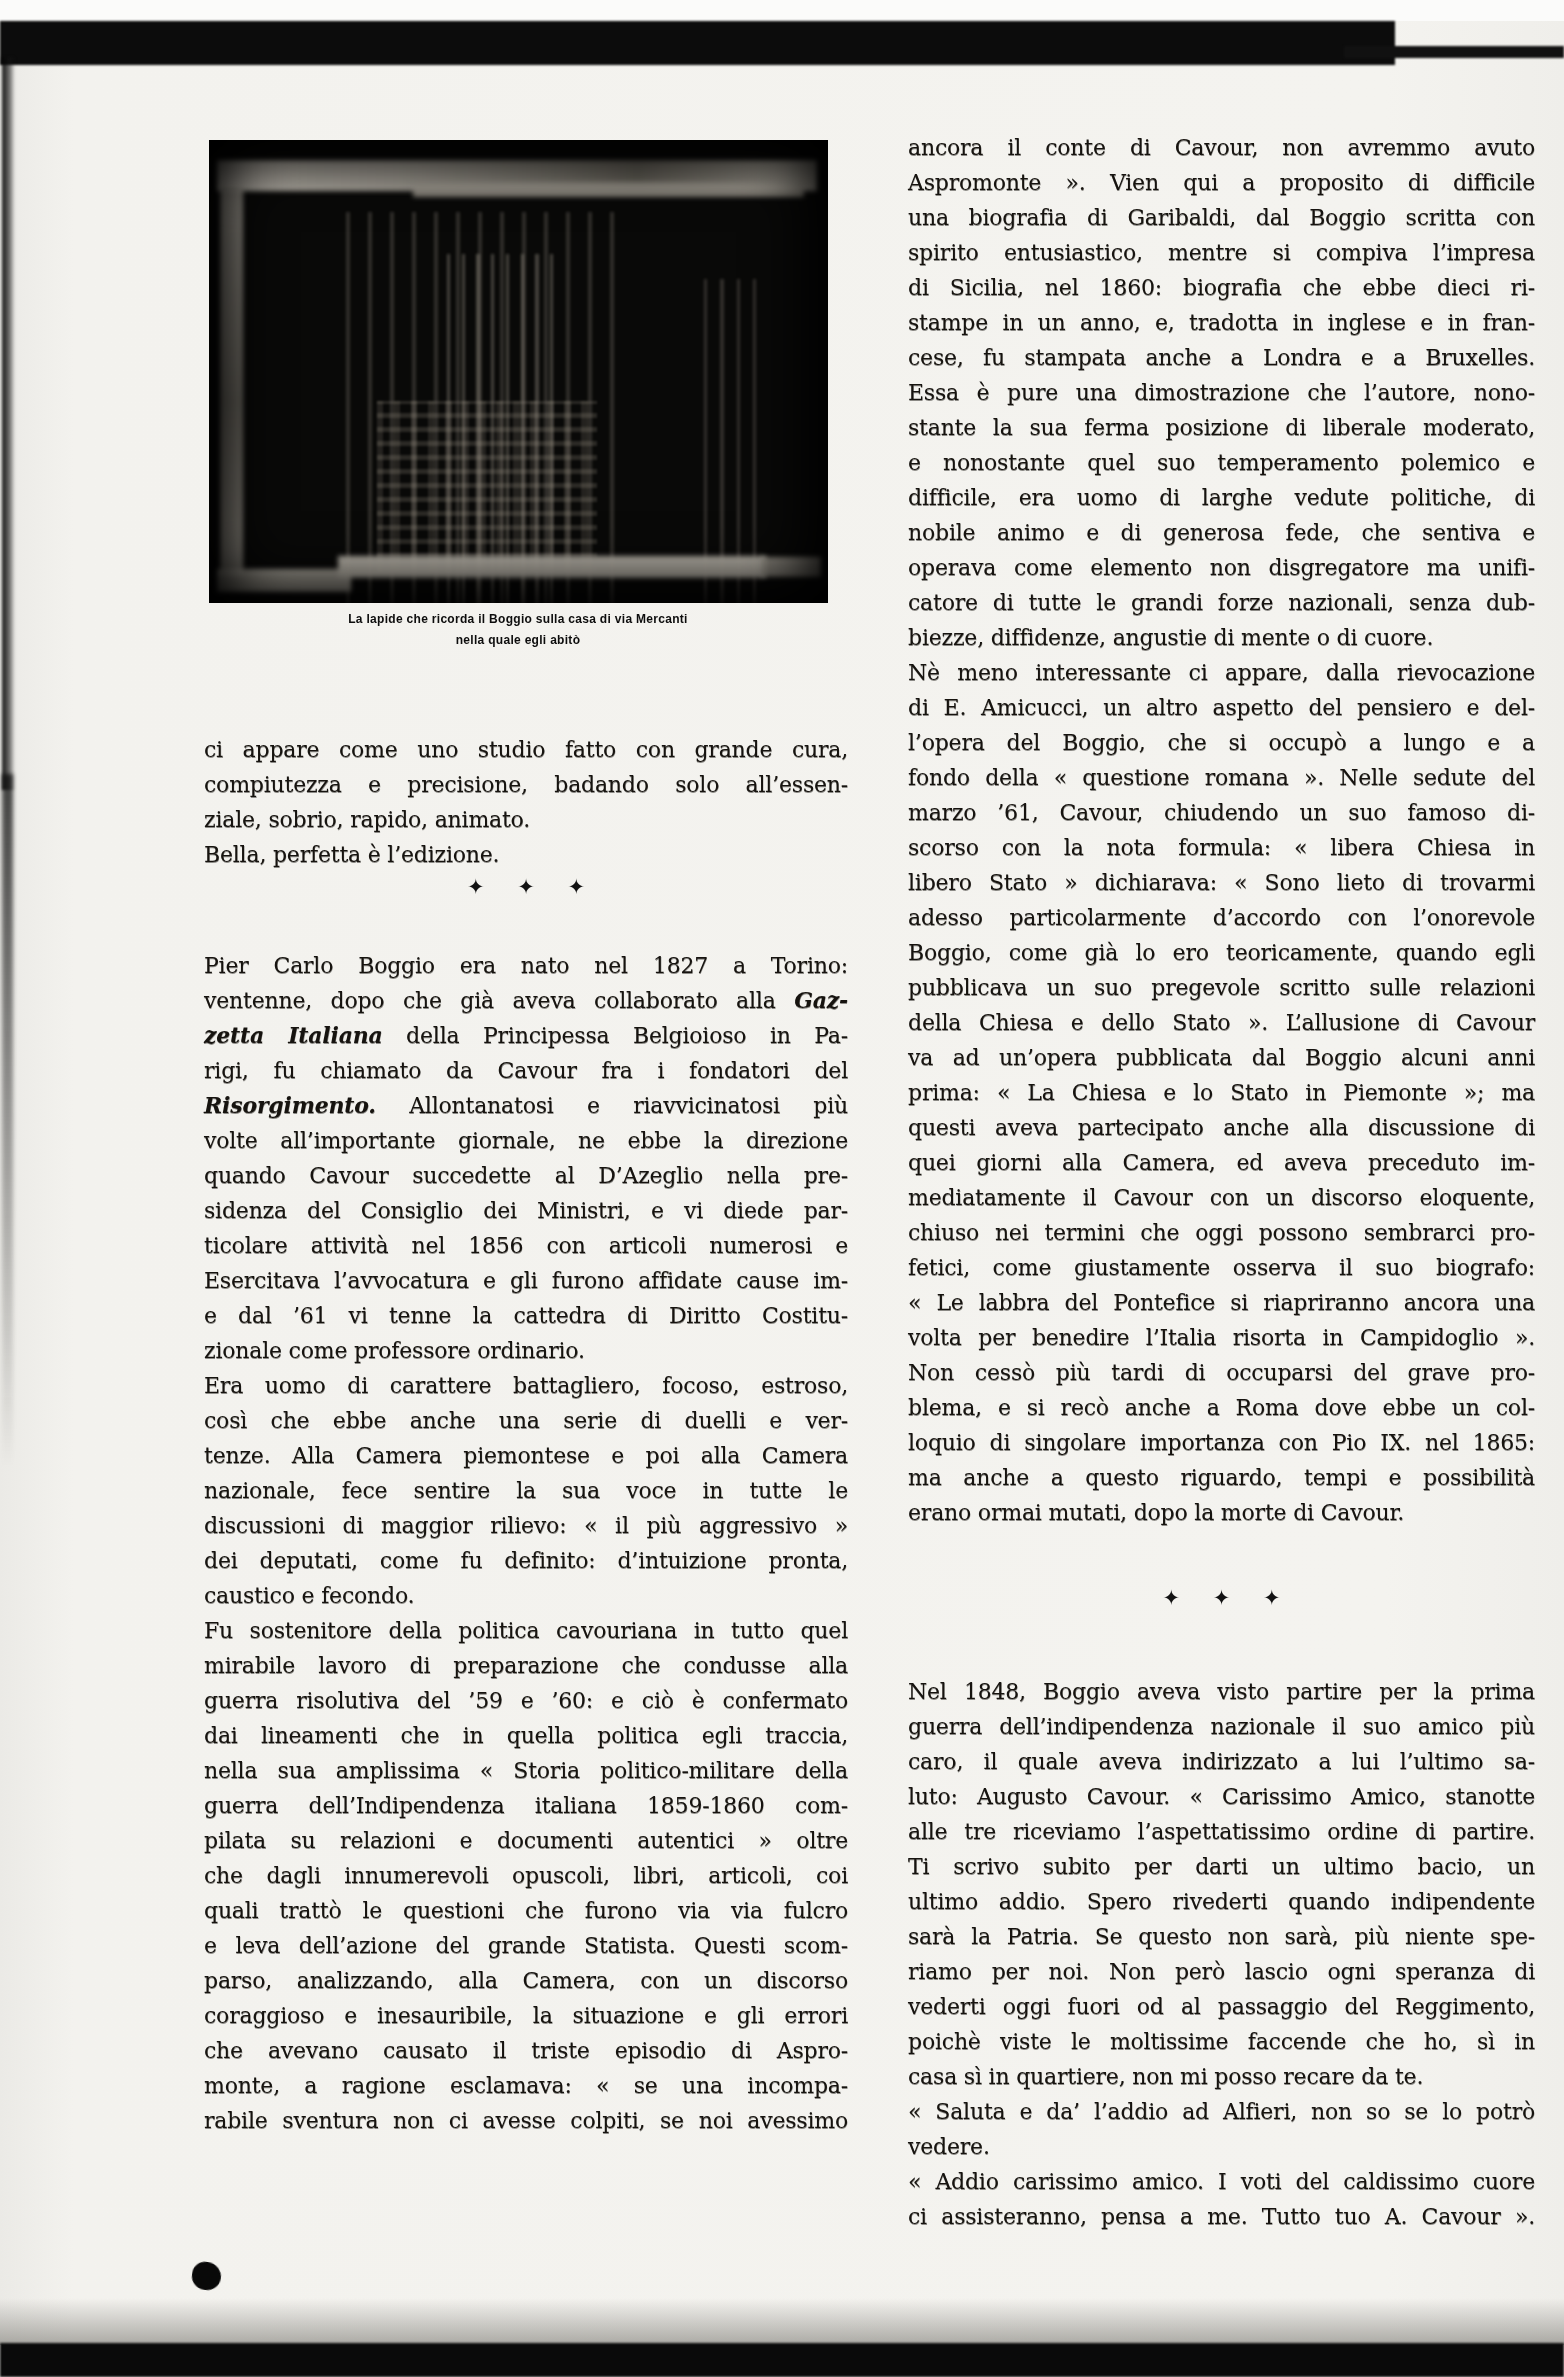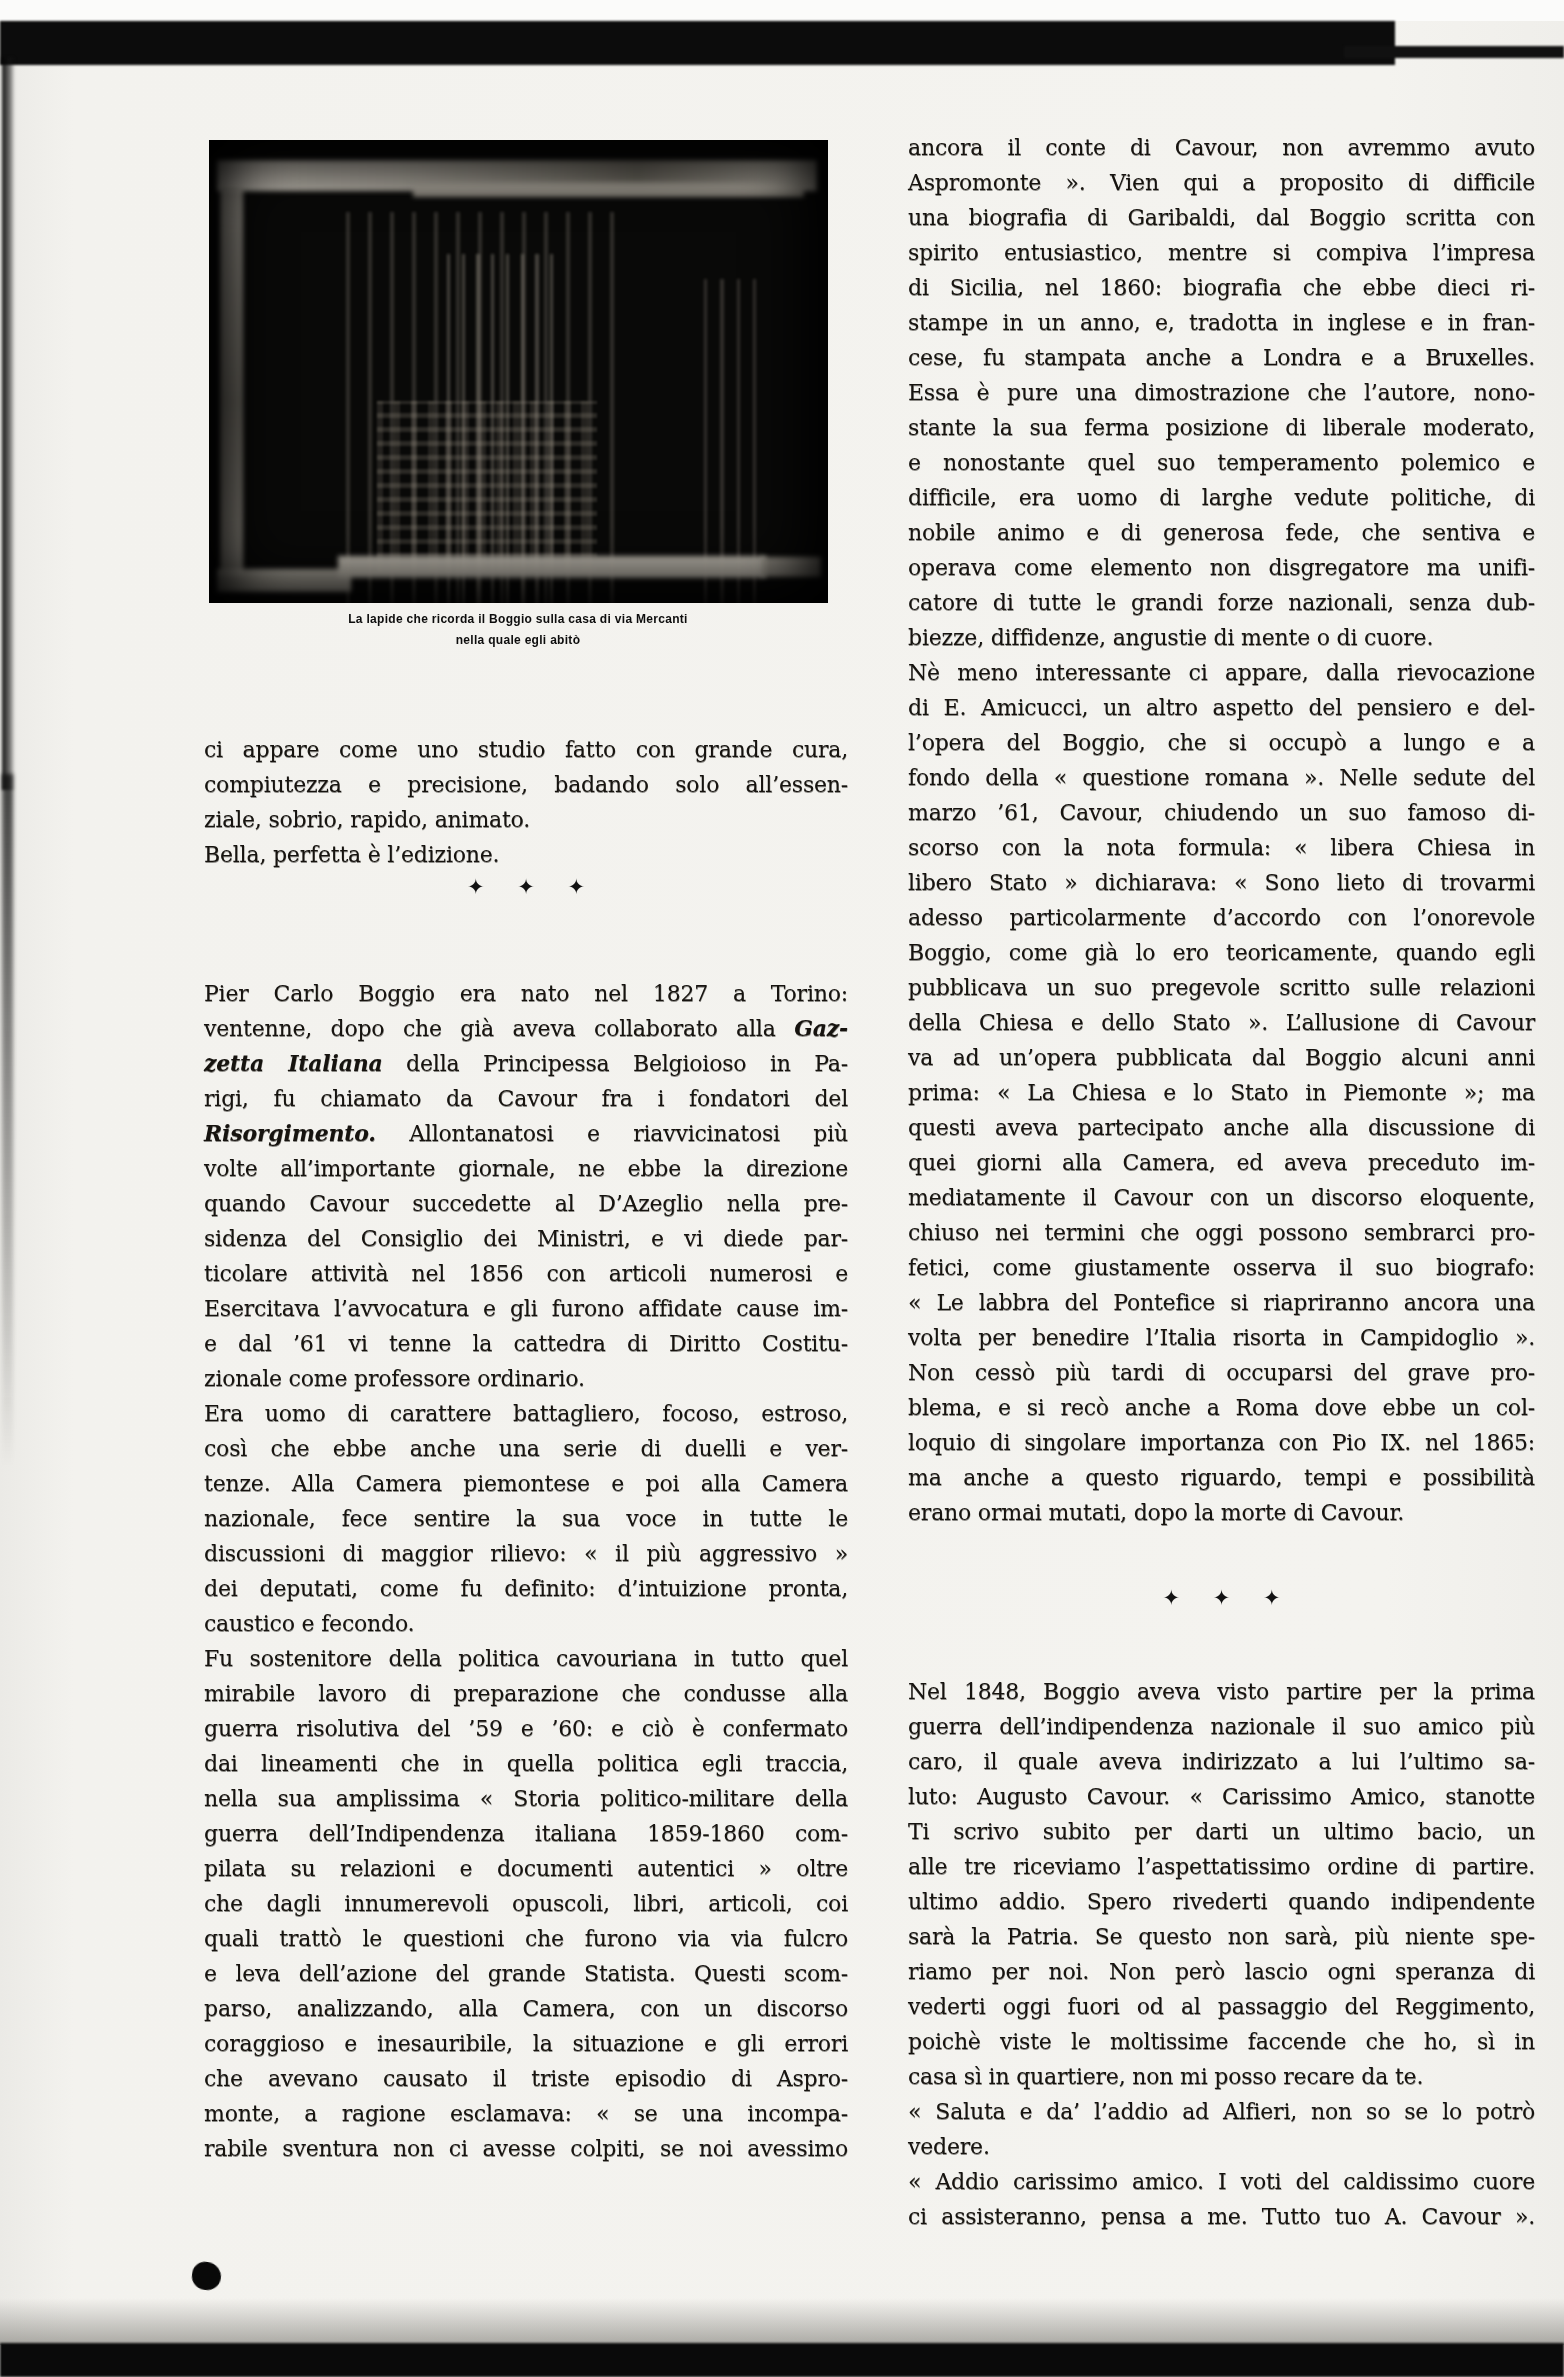--- a/index.html
+++ b/index.html
@@ -51,21 +51,21 @@
     font-family: "Liberation Sans", sans-serif; font-weight: bold; font-size: 12px; line-height: 21px;
     color: #0d0d0d; letter-spacing: 0.3px; }
 
   
   .tcol { position: absolute; color: #16130f; }
   .ln { height: 35px; line-height: 35px; font-size: 22px; letter-spacing: -0.2px;
     text-align: justify; text-align-last: justify; text-shadow: 0.3px 0.5px 0 rgba(10,8,5,0.45); white-space: normal; }
   .ln.end { text-align: left; text-align-last: left; }
   .ln em { font-style: italic; font-weight: bold; }
   #lc-a { left: 204px; top: 732px;  width: 644px; }
-  #lc-b { left: 204px; top: 948px; width: 644px; margin-top: 28px; }
+  #lc-b { left: 204px; top: 948px; width: 644px; }
   #rc-a { left: 908px; top: 130px;  width: 627px; }
   #rc-b { left: 908px; top: 1674px; width: 627px; }
   .sep { position: absolute; text-align: center; font-family: "DejaVu Sans", sans-serif;
     font-size: 21px; height: 35px; line-height: 35px; letter-spacing: 13px; color: #121212; text-indent: 13px; }
   #lc-sep { left: 204px; top: 870px; width: 644px; }
   #rc-sep { left: 908px; top: 1581px; width: 627px; }
 </style>
 </head>
 <body>
 
@@ -180,22 +180,22 @@
       <div class="ln">loquio di singolare importanza con Pio IX. nel 1865:</div>
       <div class="ln">ma anche a questo riguardo, tempi e possibilità</div>
       <div class="ln end">erano ormai mutati, dopo la morte di Cavour.</div>
     </div>
   <div class="sep" id="rc-sep">✦ ✦ ✦</div>
   <div class="tcol" id="rc-b">
       <div class="ln">Nel 1848, Boggio aveva visto partire per la prima</div>
       <div class="ln">guerra dell’indipendenza nazionale il suo amico più</div>
       <div class="ln">caro, il quale aveva indirizzato a lui l’ultimo sa-</div>
       <div class="ln">luto: Augusto Cavour. « Carissimo Amico, stanotte</div>
+      <div class="ln">alle tre riceviamo l’aspettatissimo ordine di partire.</div>
       <div class="ln">Ti scrivo subito per darti un ultimo bacio, un</div>
-      <div class="ln">alle tre riceviamo l’aspettatissimo ordine di partire.</div>
       <div class="ln">ultimo addio. Spero rivederti quando indipendente</div>
       <div class="ln">sarà la Patria. Se questo non sarà, più niente spe-</div>
       <div class="ln">riamo per noi. Non però lascio ogni speranza di</div>
       <div class="ln">vederti oggi fuori od al passaggio del Reggimento,</div>
       <div class="ln">poichè viste le moltissime faccende che ho, sì in</div>
       <div class="ln end">casa sì in quartiere, non mi posso recare da te.</div>
       <div class="ln">« Saluta e da’ l’addio ad Alfieri, non so se lo potrò</div>
       <div class="ln end">vedere.</div>
       <div class="ln">« Addio carissimo amico. I voti del caldissimo cuore</div>
       <div class="ln">ci assisteranno, pensa a me. Tutto tuo A. Cavour ».</div>

